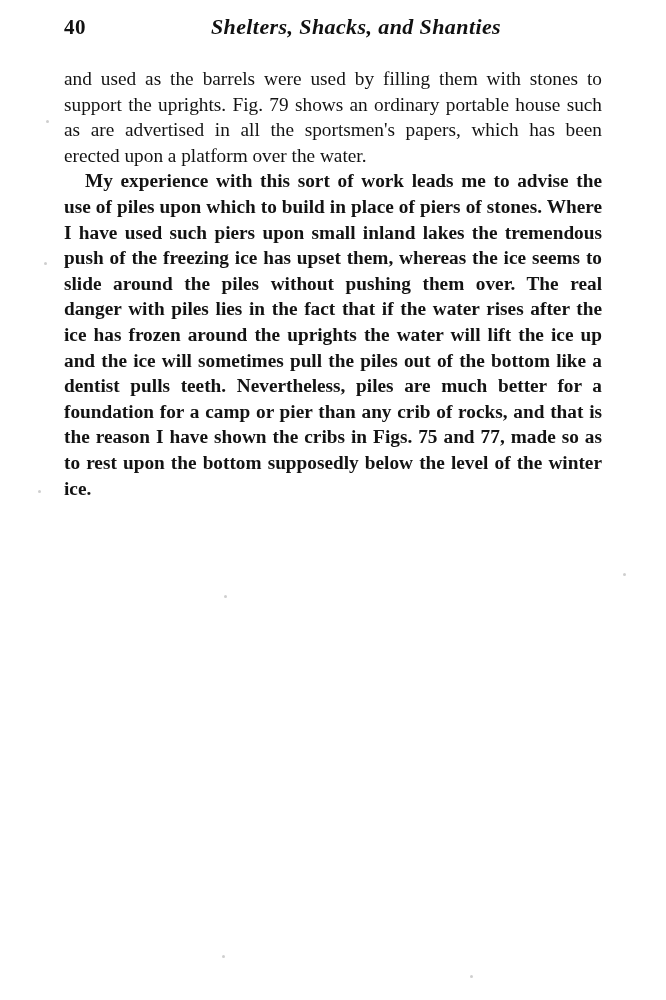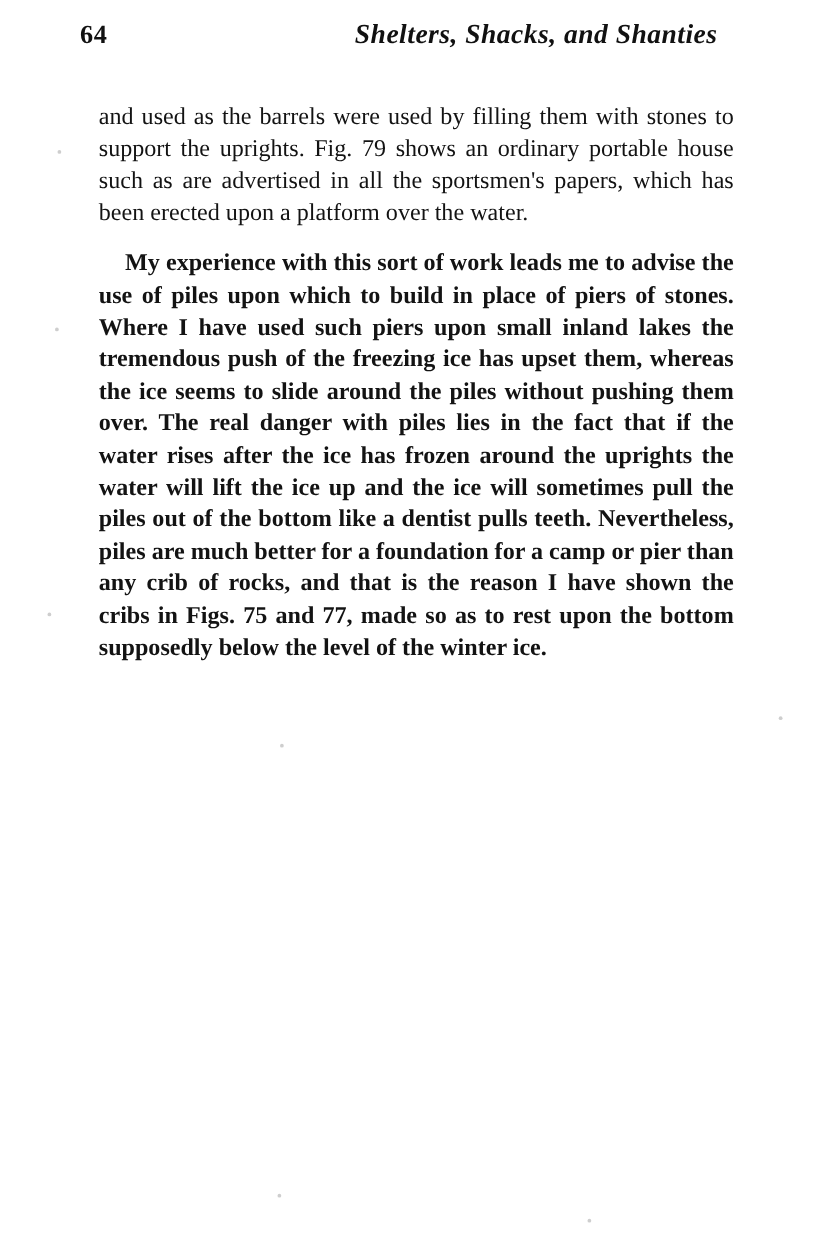--- a/index.html
+++ b/index.html
@@ -33,21 +33,21 @@
     font-family: "Liberation Serif", serif;
     font-weight: bold;
     font-size: 21px;
     letter-spacing: 0.5px;
     color: #111111;
     width: 74px;
     flex: 0 0 74px;
   }
   .running-title {
     flex: 1 1 auto;
-    text-align: right;
+    text-align: center;
     font-family: "Liberation Serif", serif;
     font-style: italic;
     font-weight: bold;
     font-size: 22px;
     letter-spacing: 0.4px;
     color: #111111;
     padding-right: 28px;
   }
   .body-text {
     position: absolute;
@@ -55,21 +55,21 @@
     left: 64px;
     width: 538px;
     font-family: "Liberation Serif", serif;
     font-size: 19.3px;
     line-height: 25.6px;
     color: #131313;
     text-align: justify;
     text-justify: inter-word;
   }
   .body-text p {
-    margin: 15px;
+    margin: 0;
     text-align: justify;
   }
   .body-text p.indent {
     text-indent: 21px;
     font-weight: bold;
   }
   .body-text p + p {
     margin-top: 0;
   }
   
@@ -79,21 +79,21 @@
     border-radius: 50%;
     opacity: 0.75;
   }
 </style>
 </head>
 <body>
 
 <div class="page">
 
   <div class="header">
-    <div class="folio">64</div>
+    <div class="folio">40</div>
     <div class="running-title">Shelters, Shacks, and Shanties</div>
   </div>
 
   <div class="body-text">
     <p>and used as the barrels were used by filling them with stones to support the uprights.  Fig. 79 shows an ordinary portable house such as are advertised in all the sportsmen's papers, which has been erected upon a platform over the water.</p>
     <p class="indent">My experience with this sort of work leads me to advise the use of piles upon which to build in place of piers of stones.   Where I have used such piers upon small inland lakes the tremendous push of the freezing ice has upset them, whereas the ice seems to slide around the piles without pushing them over.   The real danger with piles lies in the fact that if the water rises after the ice has frozen around the uprights the water will lift the ice up and the ice will sometimes pull the piles out of the bottom like a dentist pulls teeth.   Nevertheless, piles are much better for a foundation for a camp or pier than any crib of rocks, and that is the reason I have shown the cribs in Figs. 75 and 77, made so as to rest upon the bottom supposedly below the level of the winter ice.</p>
   </div>
 
   <div class="speck" style="left:46px;  top:120px; width:3px; height:3px;"></div>
   <div class="speck" style="left:44px;  top:262px; width:3px; height:3px;"></div>

